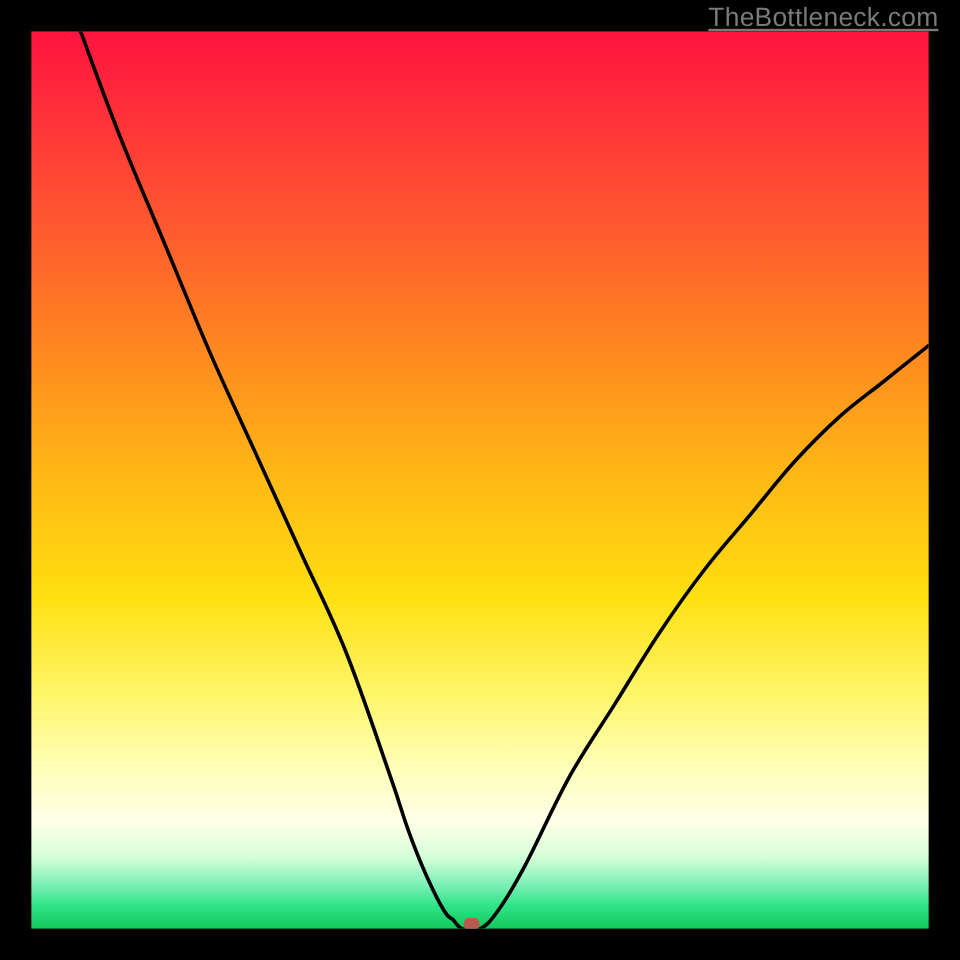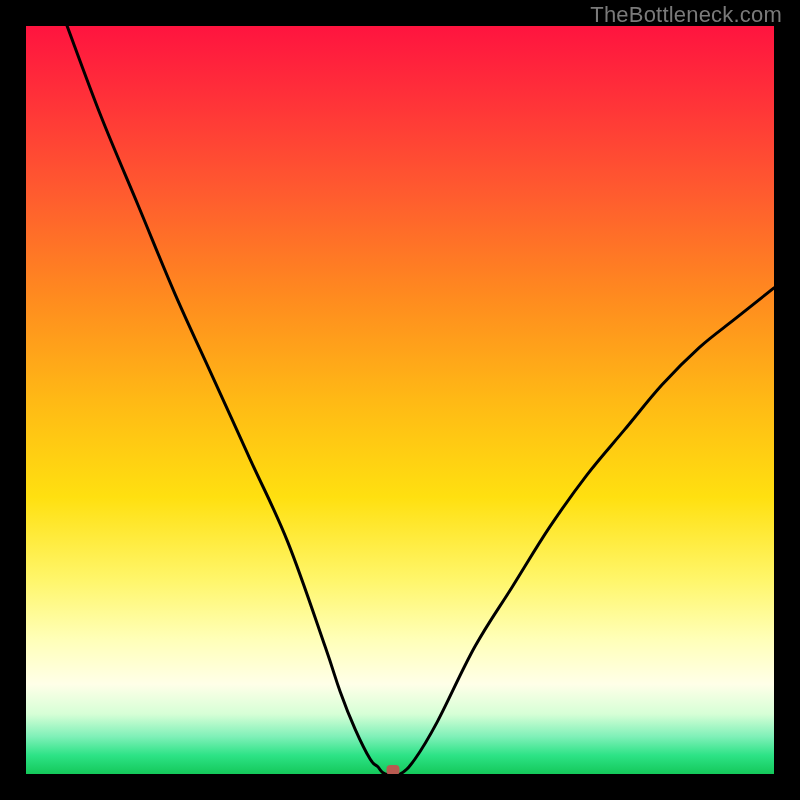--- a/index.html
+++ b/index.html
@@ -19,20 +19,21 @@
   }
   .watermark {
     position: absolute;
     top: 2px;
     right: 18px;
     color: #7a7a7a;
     font-size: 22px;
     font-weight: 500;
     letter-spacing: 0.2px;
     z-index: 20;
+    text-decoration: underline;
   }
   .plot-area {
     position: absolute;
     left: 26px;
     top: 26px;
     width: 748px;
     height: 748px;
     overflow: hidden;
   }
   .gradient-bg {

